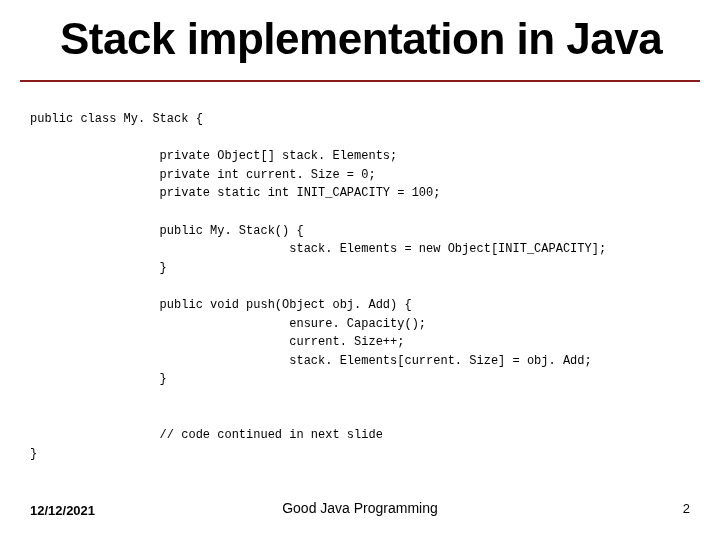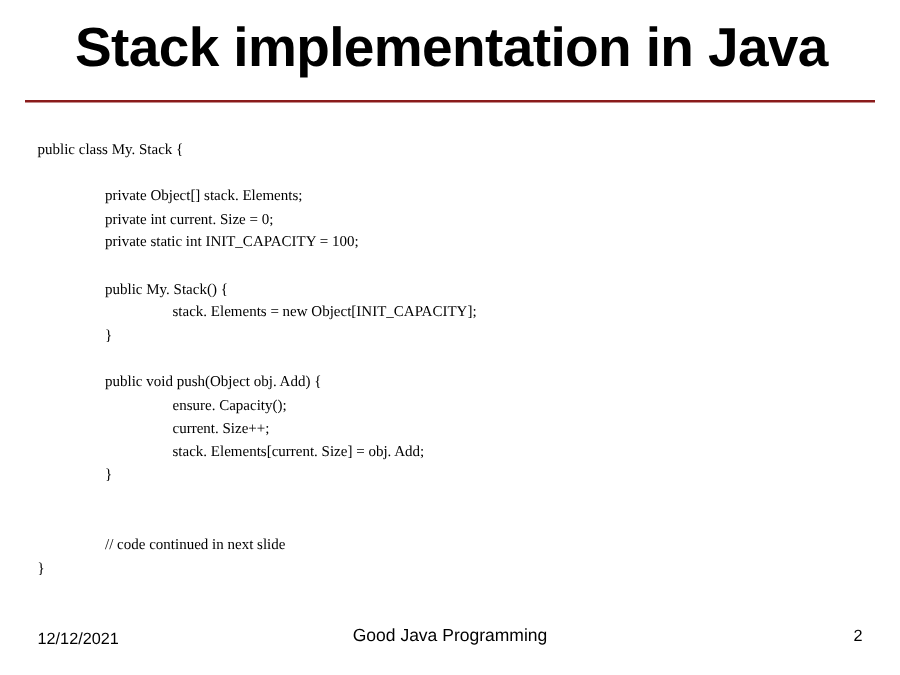--- a/index.html
+++ b/index.html
@@ -40,28 +40,29 @@
   }
   .code {
     position: absolute;
     top: 110px;
     left: 30px;
     right: 30px;
     font-size: 12px;
     line-height: 1.55;
     color: #000;
     white-space: pre;
-    font-family: Liberation Serif, serif;
+    font-family: Liberation Mono, monospace;
   }
   .footer-date {
     position: absolute;
     left: 30px;
     bottom: 22px;
     font-size: 13px;
     color: #000;
+    font-weight: bold;
   }
   .footer-center {
     position: absolute;
     left: 0;
     right: 0;
     bottom: 24px;
     text-align: center;
     font-size: 14px;
     color: #000;
     margin-top: 12px;

